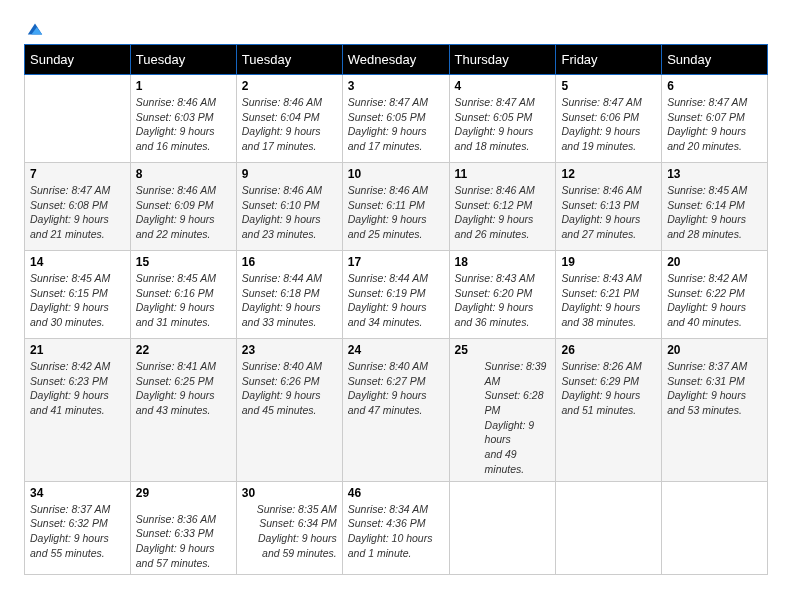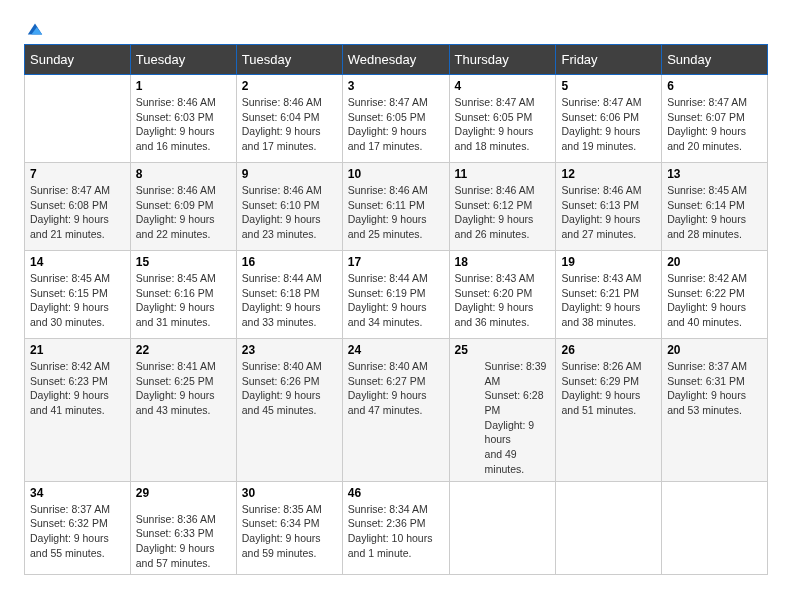--- a/index.html
+++ b/index.html
@@ -44,21 +44,21 @@
     .location {
       font-size: 15px;
       color: #333;
     }
     table {
       width: 100%;
       border-collapse: collapse;
       font-size: 11px;
     }
     thead tr {
-      background-color: #404040;
+      background-color: #000000;
       color: #fff;
     }
     thead th {
       padding: 7px 5px;
       text-align: left;
       font-size: 13px;
       font-weight: normal;
       border: 1px solid #1565c0;
     }
     tbody td {
@@ -71,20 +71,21 @@
     .day-number {
       font-weight: bold;
       font-size: 12px;
       margin-bottom: 2px;
       display: block;
     }
     .day-info {
       color: #333;
       font-size: 10.5px;
       line-height: 1.4;
+      font-style: italic;
     }
     tbody tr:nth-child(even) td {
       background-color: #f5f5f5;
     }
     tbody tr:nth-child(odd) td {
       background-color: #fff;
     }
     .empty-cell {
       background-color: #fff !important;
     }
@@ -332,29 +333,29 @@
         </td>
         <td>
           <span class="day-number">29</span>
           <div class="day-info" style="white-space: pre-line; margin-top: 12px;">Sunrise: 8:36 AM
 Sunset: 6:33 PM
 Daylight: 9 hours
 and 57 minutes.</div>
         </td>
         <td>
           <span class="day-number">30</span>
-          <div class="day-info" style="white-space: pre-line;">Sunrise: 8:35 AM
+          <div class="day-info" style="white-space: pre-line; text-align: right;">Sunrise: 8:35 AM
 Sunset: 6:34 PM
 Daylight: 9 hours
 and 59 minutes.</div>
         </td>
         <td>
           <span class="day-number">46</span>
           <div class="day-info" style="white-space: pre-line;">Sunrise: 8:34 AM
-Sunset: 2:36 PM
+Sunset: 4:36 PM
 Daylight: 10 hours
 and 1 minute.</div>
         </td>
         <td class="empty-cell"></td>
         <td class="empty-cell"></td>
         <td class="empty-cell"></td>
       </tr>
     </tbody>
 </table>
 

